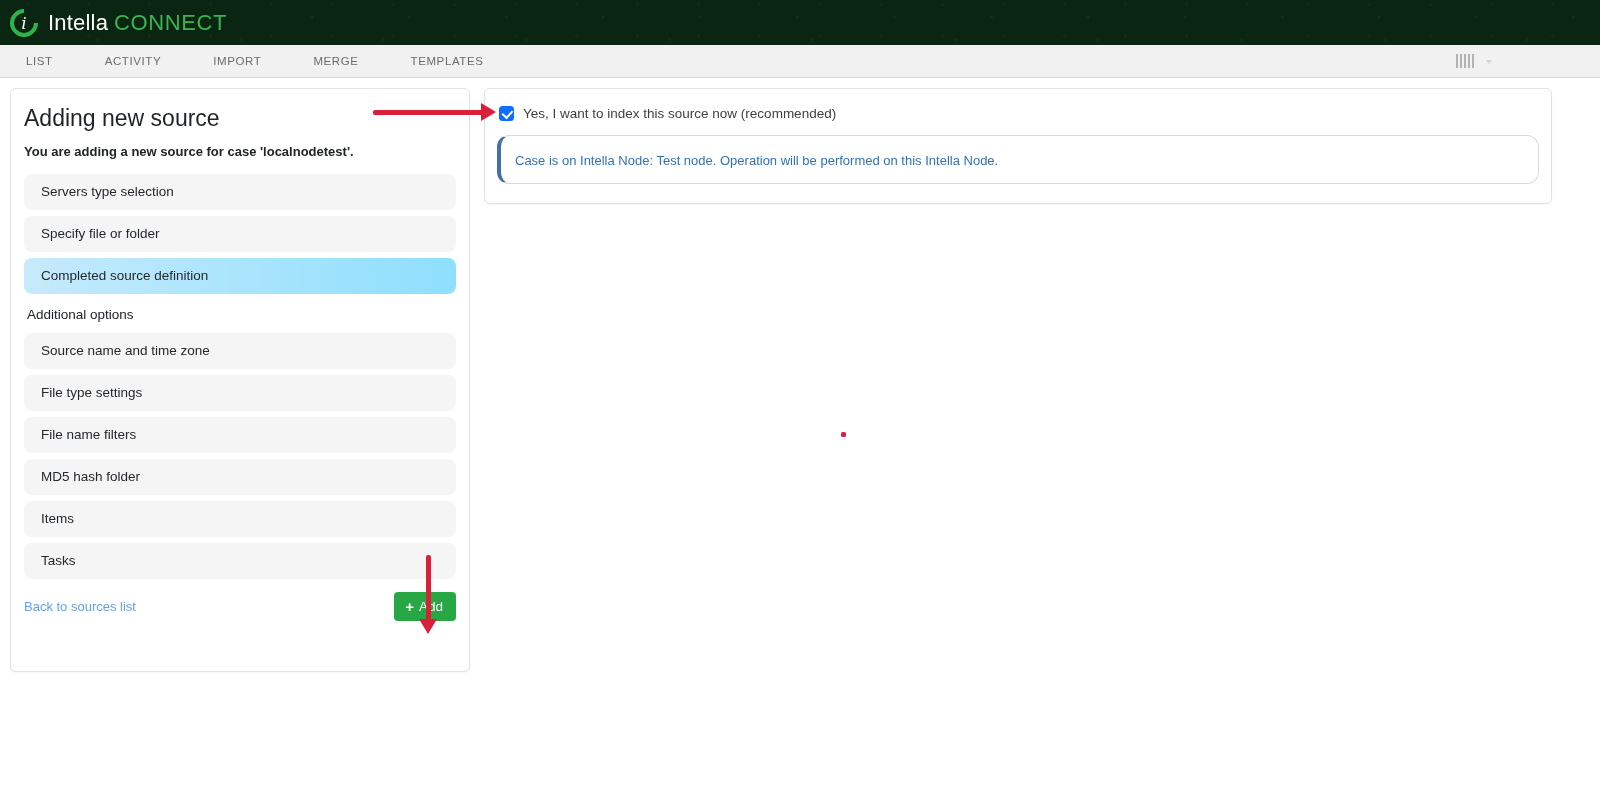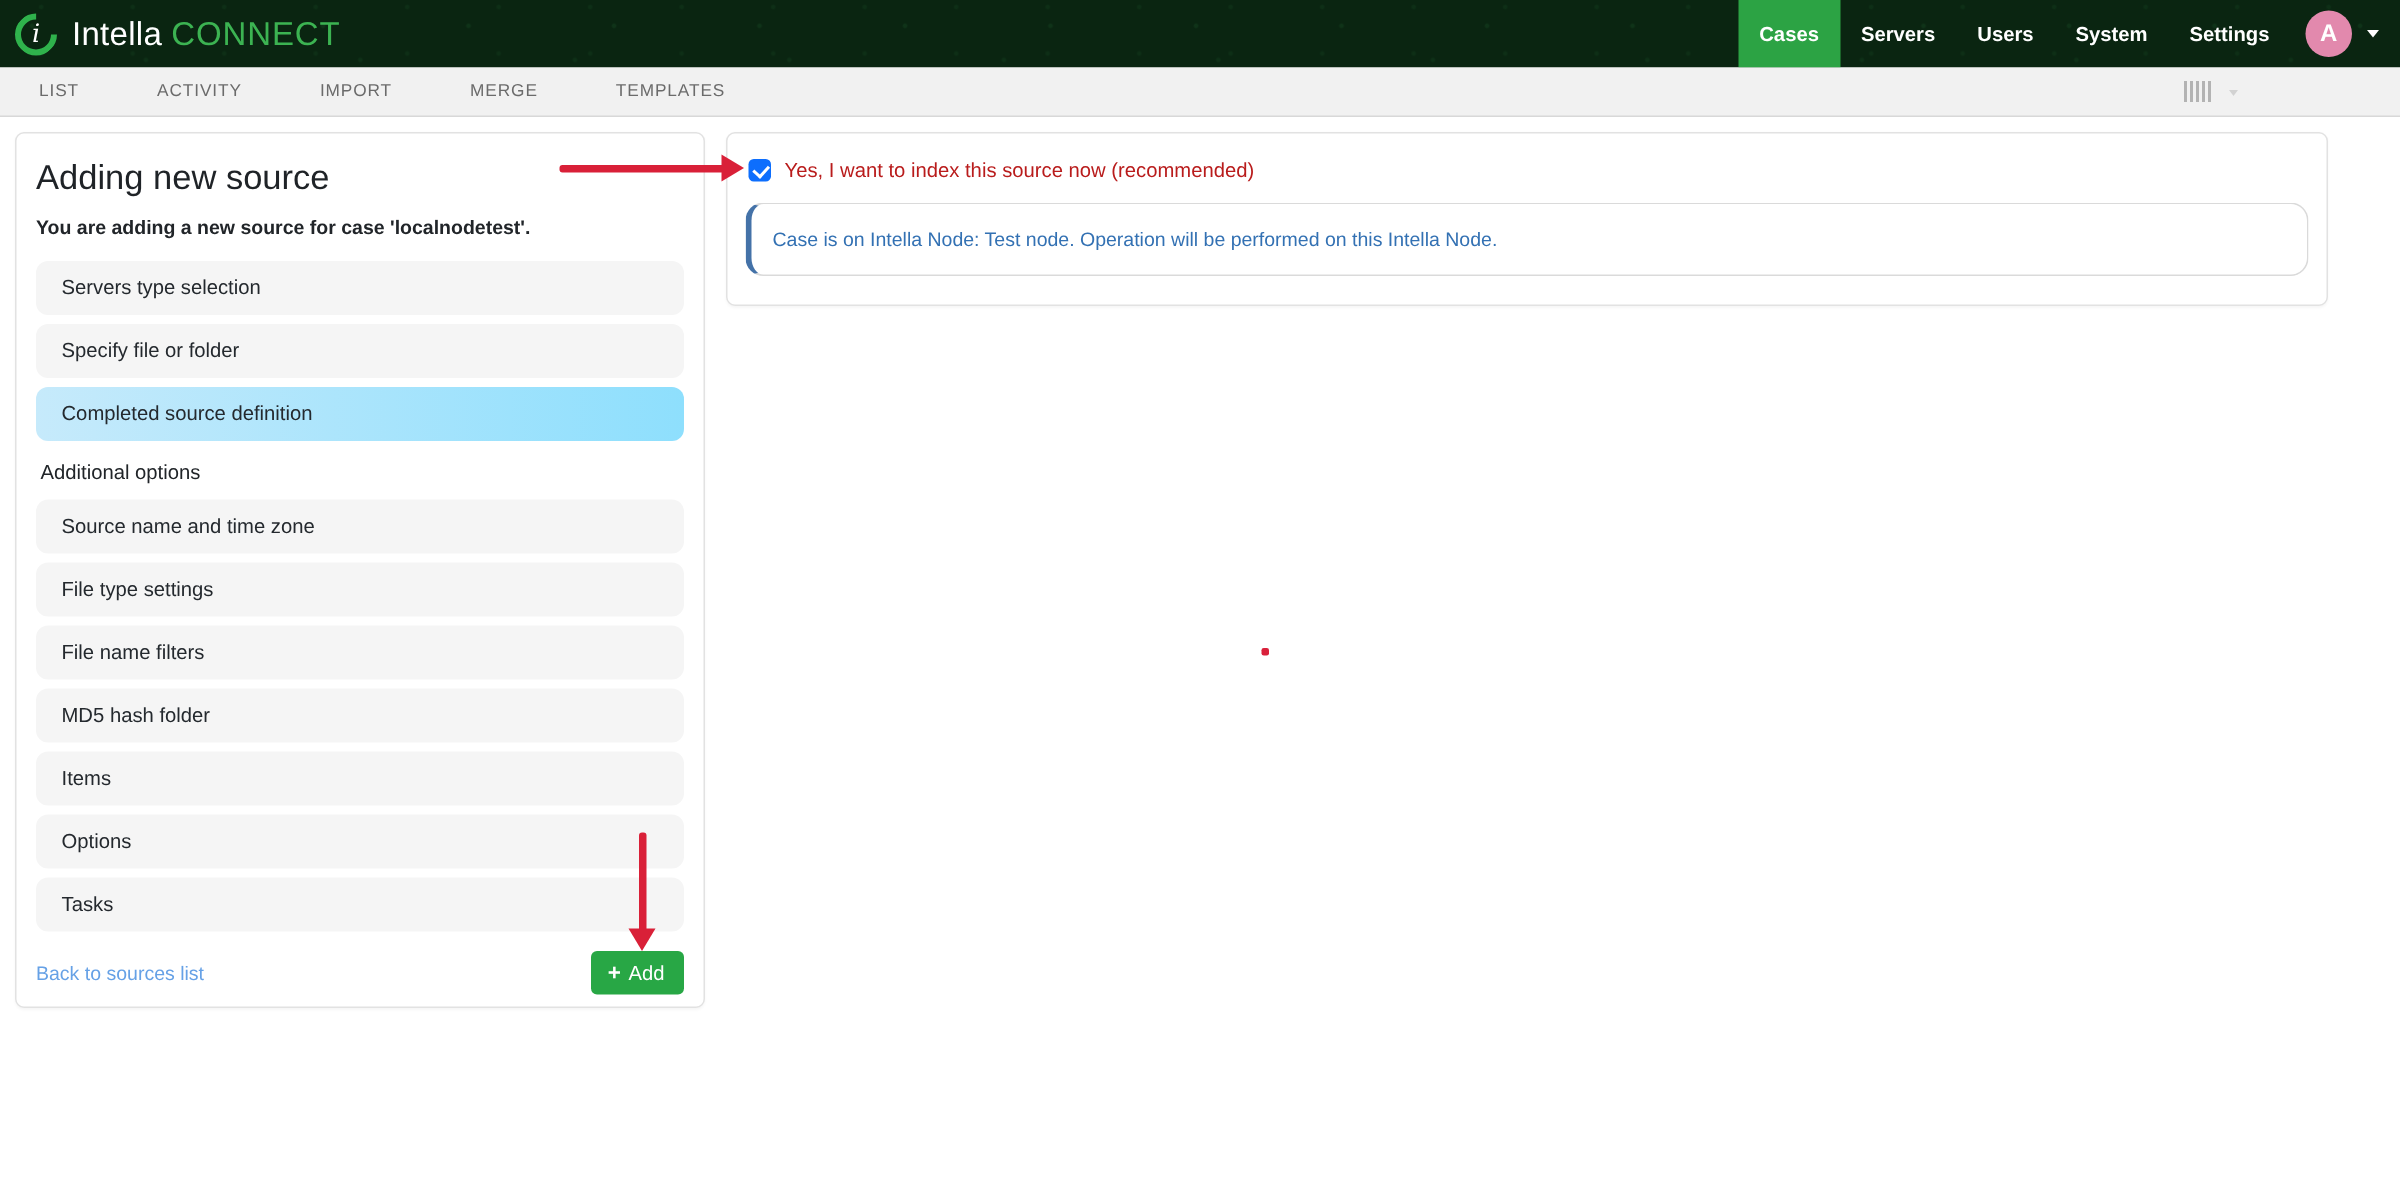--- a/index.html
+++ b/index.html
@@ -156,21 +156,21 @@
   }
   .checkbox::after {
     content: "";
     position: absolute;
     left: 4.5px; top: 1.5px;
     width: 4.5px; height: 8px;
     border: solid #fff;
     border-width: 0 2px 2px 0;
     transform: rotate(42deg);
   }
-  .checkbox-label { font-size: 13.5px; color: #b91c1c; cursor: pointer; }
+  .checkbox-label { font-size: 13.5px; color: #404040; cursor: pointer; }
 
   .info-box {
     margin-top: 14px;
     border: 1px solid #dadada;
     border-left: 4px solid #4472a8;
     border-radius: 12px;
     padding: 15px 14px 15px 14px;
     height: 49px;
   }
   .info-text { font-size: 13px; color: #3371b3; }
@@ -195,29 +195,20 @@
 </style>
 </head>
 <body>
 
 <div class="header">
   <div class="brand">
     <span class="logo-ring">
         <span class="logo-i">i</span>
       </span>
     <span class="brand-text"><span>Intella</span><span class="connect">CONNECT</span></span>
-  </div>
-  <div class="top-nav">
-    <div class="top-nav-item active">Cases</div>
-    <div class="top-nav-item">Servers</div>
-    <div class="top-nav-item">Users</div>
-    <div class="top-nav-item">System</div>
-    <div class="top-nav-item">Settings</div>
-    <div class="avatar">A</div>
-    <div class="caret-down"></div>
   </div>
 </div>
 
 <div class="subnav">
   <div class="subnav-item">LIST</div>
   <div class="subnav-item">ACTIVITY</div>
   <div class="subnav-item">IMPORT</div>
   <div class="subnav-item">MERGE</div>
   <div class="subnav-item">TEMPLATES</div>
   <div class="subnav-right">
@@ -234,21 +225,20 @@
   <div class="step-item">Specify file or folder</div>
   <div class="step-item active">Completed source definition</div>
 
   <div class="section-label">Additional options</div>
 
   <div class="step-item">Source name and time zone</div>
   <div class="step-item">File type settings</div>
   <div class="step-item">File name filters</div>
   <div class="step-item">MD5 hash folder</div>
   <div class="step-item">Items</div>
-  <div class="step-item">Options</div>
   <div class="step-item">Tasks</div>
 
   <div class="card-footer">
     <a class="back-link">Back to sources list</a>
     <button class="add-button">
       <span class="add-plus">+</span>
       <span>Add</span>
     </button>
   </div>
 </div>

